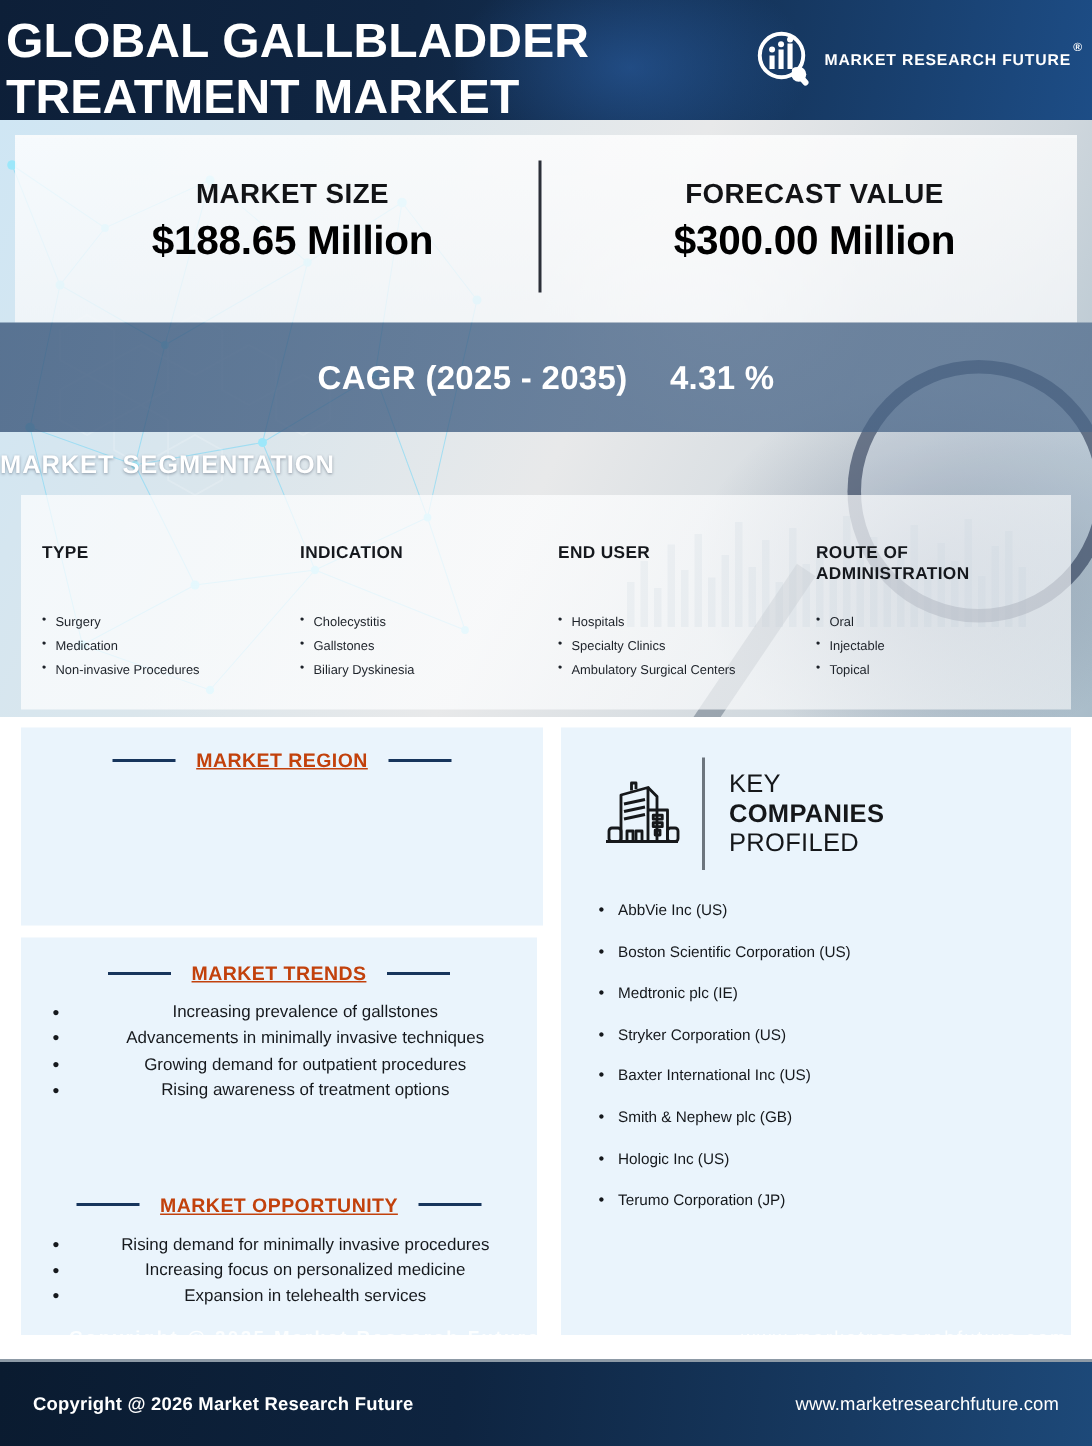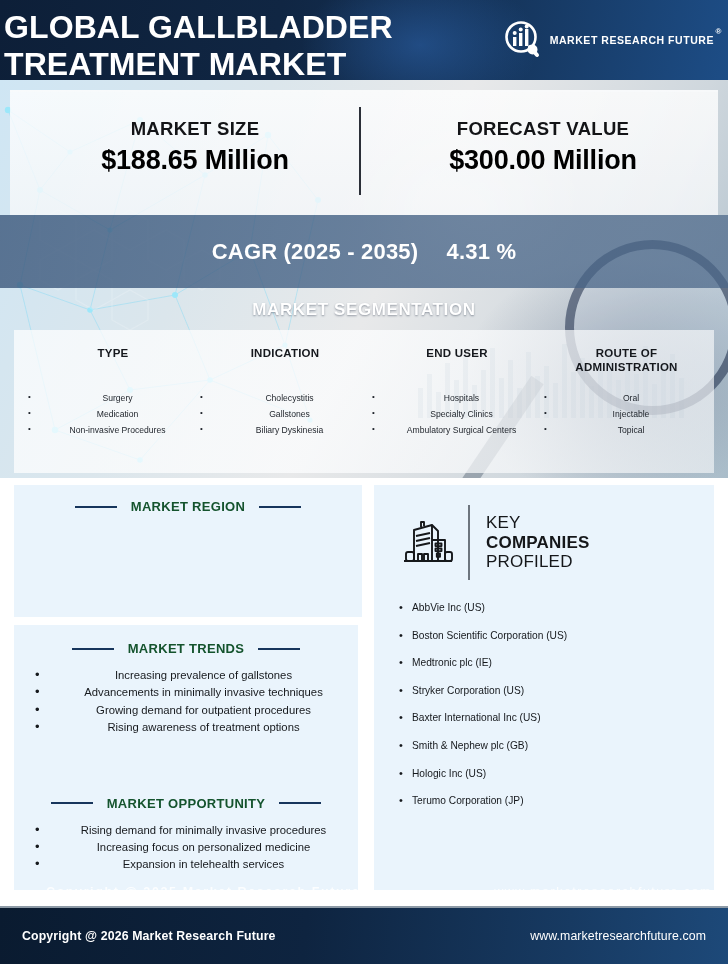--- a/index.html
+++ b/index.html
@@ -84,29 +84,29 @@
   .cagr {
     position:absolute; left:0; top:215px; width:728px; height:73px;
     background:linear-gradient(100deg,rgba(58,86,122,.80) 0%,rgba(66,96,132,.78) 45%,rgba(74,102,136,.72) 100%);
     display:flex; align-items:center; justify-content:center;
   }
   .cagr-text { color:#fff; font-size:22px; font-weight:bold; letter-spacing:.2px; }
   .cagr-text .val { margin-left:22px; }
 
   
   .seg-title {
-    position:absolute; left:0; top:300px; width:728px; text-align:center;
+    position:absolute; left:0; top:300px; width:728px; 
     color:#ffffff; font-size:17px; font-weight:bold; letter-spacing:.6px;
     text-shadow:0 1px 2px rgba(40,50,70,.45);
   }
   .seg-panel {
     position:absolute; left:14px; top:330px; width:700px; height:143px;
     background:linear-gradient(125deg,rgba(255,255,255,.72) 0%,rgba(252,253,254,.78) 45%,rgba(244,246,248,.66) 100%);
   }
-  .seg-col { position:absolute; top:16px;text-align:center; }
+  .seg-col { position:absolute; top:32px; }
   .seg-col.c1 { left:14px;  width:170px; }
   .seg-col.c2 { left:186px; width:170px; }
   .seg-col.c3 { left:358px; width:170px; }
   .seg-col.c4 { left:530px; width:165px; }
   .seg-head {
     font-size:11.5px; font-weight:bold; color:#15181d; letter-spacing:.25px;
     text-transform:uppercase; line-height:1.22; min-height:28px;
   }
   .seg-list { list-style:none; margin-top:20px; }
   .seg-list li {
@@ -121,21 +121,21 @@
   .panel { position:absolute; background:#eaf4fc; }
   .p-region  { left:14px;  top:485px; width:348px; height:132px; }
   .p-trends  { left:14px;  top:625px; width:344px; height:265px; }
   .p-key     { left:374px; top:485px; width:340px; height:405px; }
 
   .panel-title-row {
     display:flex; align-items:center; justify-content:center; gap:14px;
     padding-top:14px;
   }
   .panel-title {
-    font-size:13px; font-weight:bold; color:#14532d; letter-spacing:.3px; white-space:nowrap;
+    font-size:13px; font-weight:bold; color:#c2410c; letter-spacing:.3px; white-space:nowrap;text-decoration:underline;
   }
   .tl { width:42px; height:2px; background:#17355c; display:block; }
 
   .bullets { list-style:none; margin:11px 0 0 20px; }
   .bullets li {
     position:relative; padding-left:15px; font-size:11.3px; color:#16191d;
     line-height:1.45; margin-bottom:1px;text-align:center;
   }
   .bullets li:before {
     content:"\2022"; position:absolute; left:1px; top:-1px; font-size:13px; color:#16191d;

